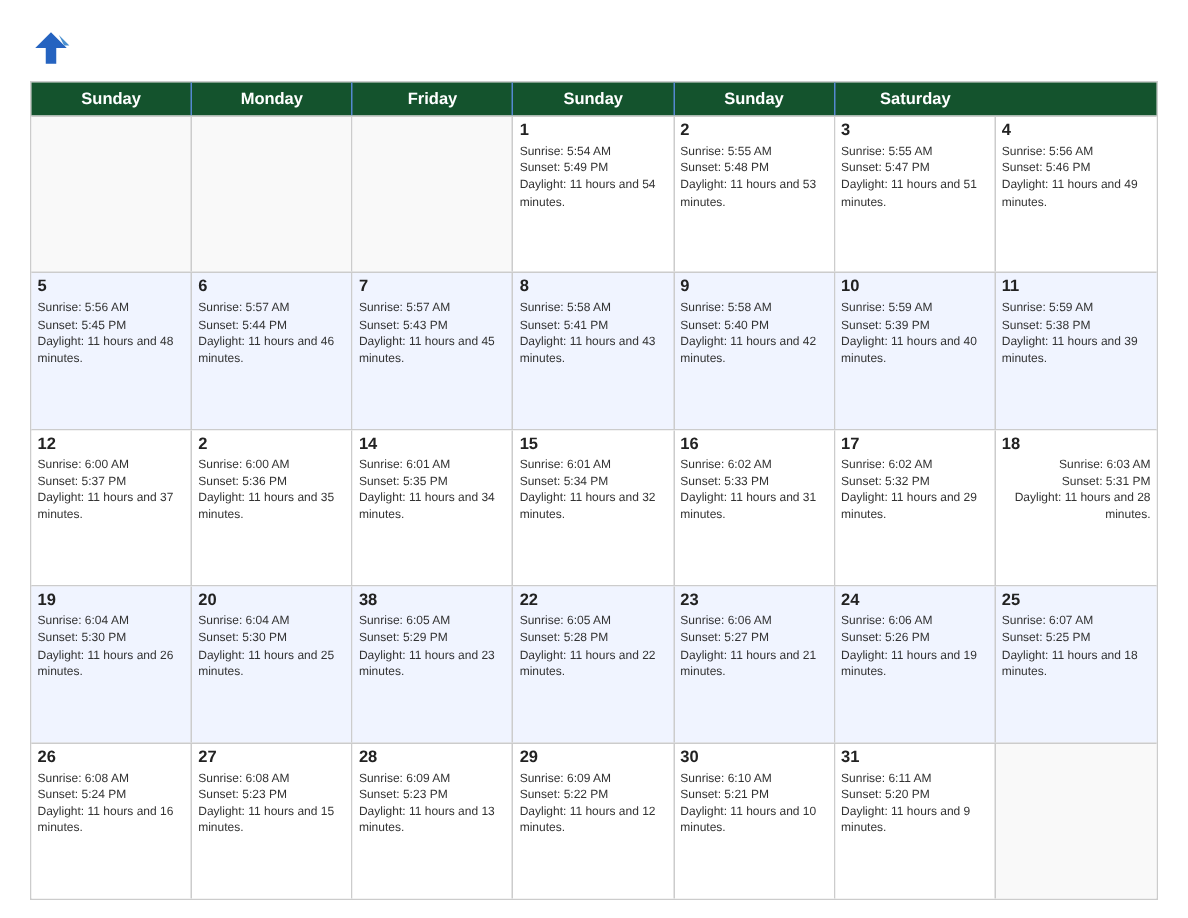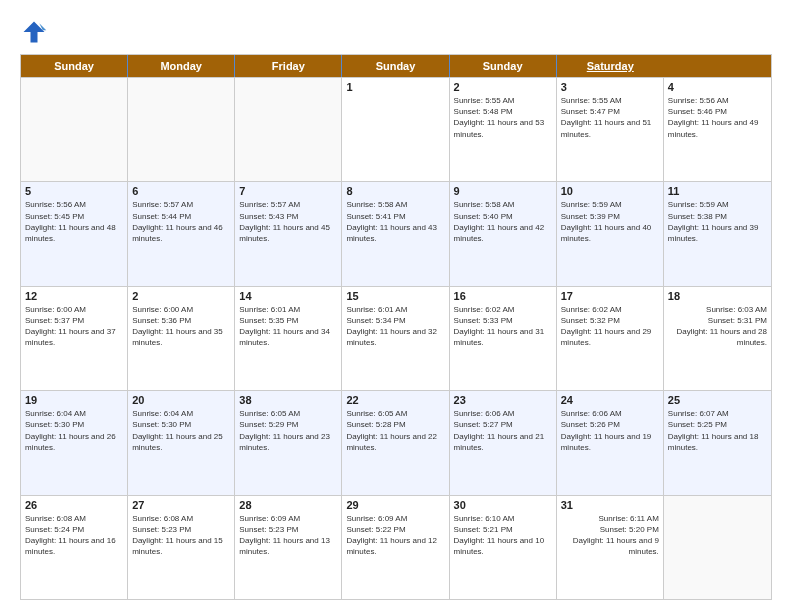--- a/index.html
+++ b/index.html
@@ -55,31 +55,31 @@
     }
     .calendar {
       flex: 1;
       display: flex;
       flex-direction: column;
       border: 1px solid #ccc;
     }
     .cal-header {
       display: grid;
       grid-template-columns: repeat(7, 1fr);
-      background: #a16207;
+      background: #14532d;
     }
     .cal-header-cell {
       color: #fff;
       font-size: 11px;
       font-weight: bold;
       padding: 5px 4px;
       text-align: center;
       border-right: 1px solid #5588d0;
     }
-    .cal-header-cell:last-child { border-right: none; text-decoration: underline; }
+    .cal-header-cell:last-child { border-right: none; }
     .cal-body {
       flex: 1;
       display: flex;
       flex-direction: column;
     }
     .cal-row {
       display: grid;
       grid-template-columns: repeat(7, 1fr);
       flex: 1;
       border-top: 1px solid #ccc;
@@ -142,20 +142,23 @@
         <div class="cal-header-cell">Sunday</div>
         <div class="cal-header-cell">Saturday</div>
       </div>
     <div class="cal-body">
     <div class="cal-row">
           <div class="cal-cell empty"></div>
           <div class="cal-cell empty"></div>
           <div class="cal-cell empty"></div>
           <div class="cal-cell">
             <div class="cell-date">1</div>
+            <div class="cell-info" style="white-space: pre-line;">Sunrise: 5:54 AM
+Sunset: 5:49 PM
+Daylight: 11 hours and 54 minutes.</div>
           </div>
           <div class="cal-cell">
             <div class="cell-date">2</div>
             <div class="cell-info" style="white-space: pre-line;">Sunrise: 5:55 AM
 Sunset: 5:48 PM
 Daylight: 11 hours and 53 minutes.</div>
           </div>
           <div class="cal-cell">
             <div class="cell-date">3</div>
             <div class="cell-info" style="white-space: pre-line;">Sunrise: 5:55 AM
@@ -327,21 +330,21 @@
 Daylight: 11 hours and 12 minutes.</div>
           </div>
           <div class="cal-cell">
             <div class="cell-date">30</div>
             <div class="cell-info" style="white-space: pre-line;">Sunrise: 6:10 AM
 Sunset: 5:21 PM
 Daylight: 11 hours and 10 minutes.</div>
           </div>
           <div class="cal-cell">
             <div class="cell-date">31</div>
-            <div class="cell-info" style="white-space: pre-line; text-align: right;">Sunrise: 6:11 AM
+            <div class="cell-info" style="white-space: pre-line;">Sunrise: 6:11 AM
 Sunset: 5:20 PM
 Daylight: 11 hours and 9 minutes.</div>
           </div>
           <div class="cal-cell empty"></div>
         </div>
       </div>
   </div>
 </div>
 
 </body></html>

